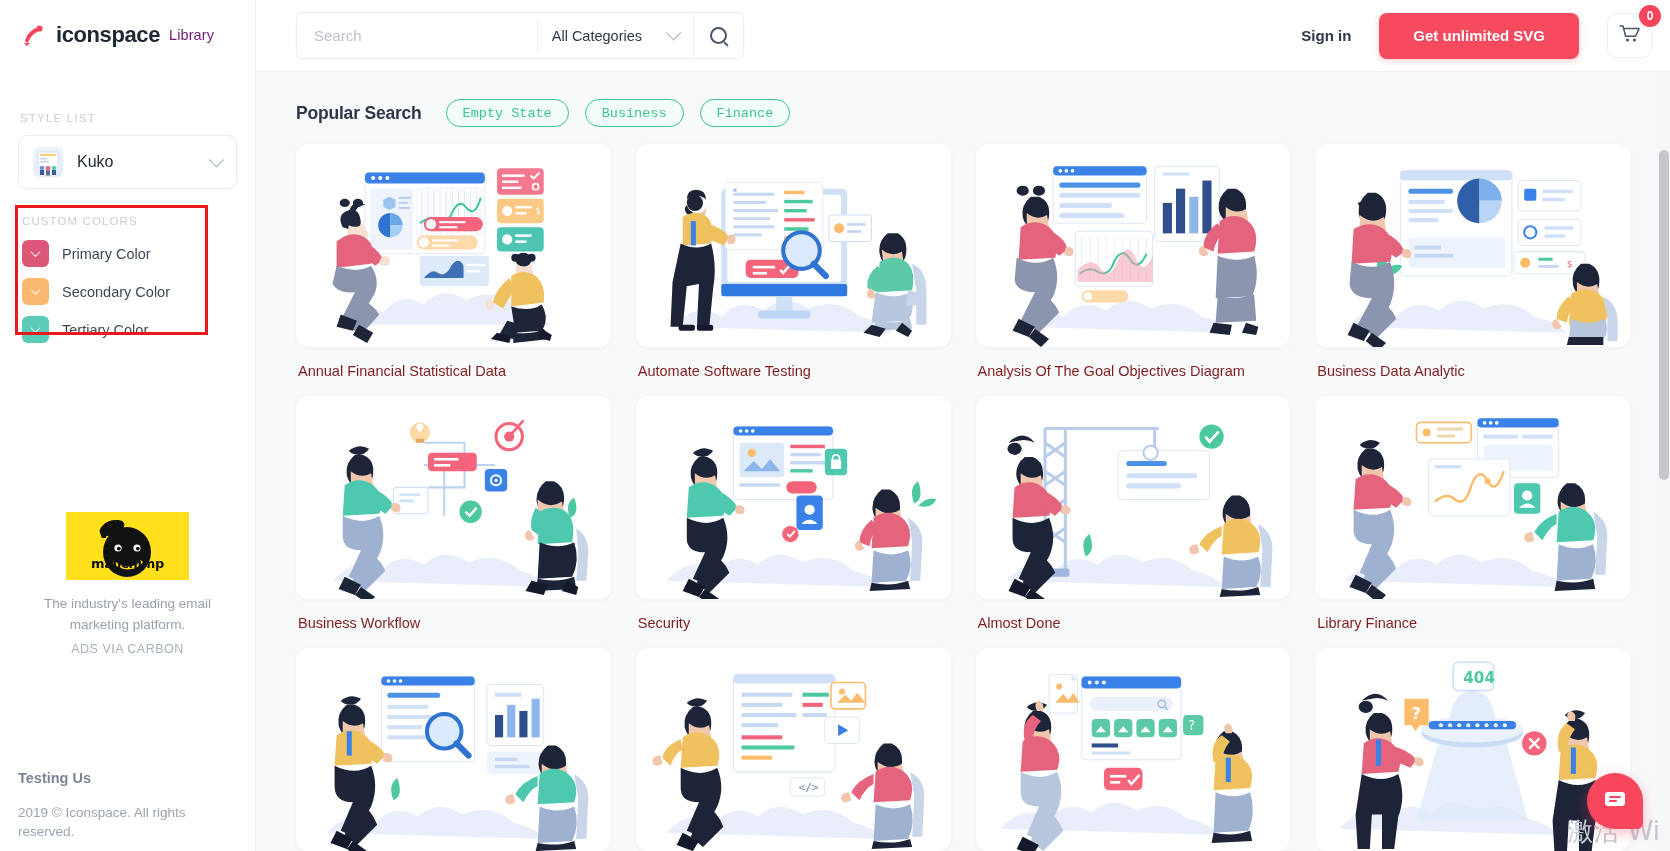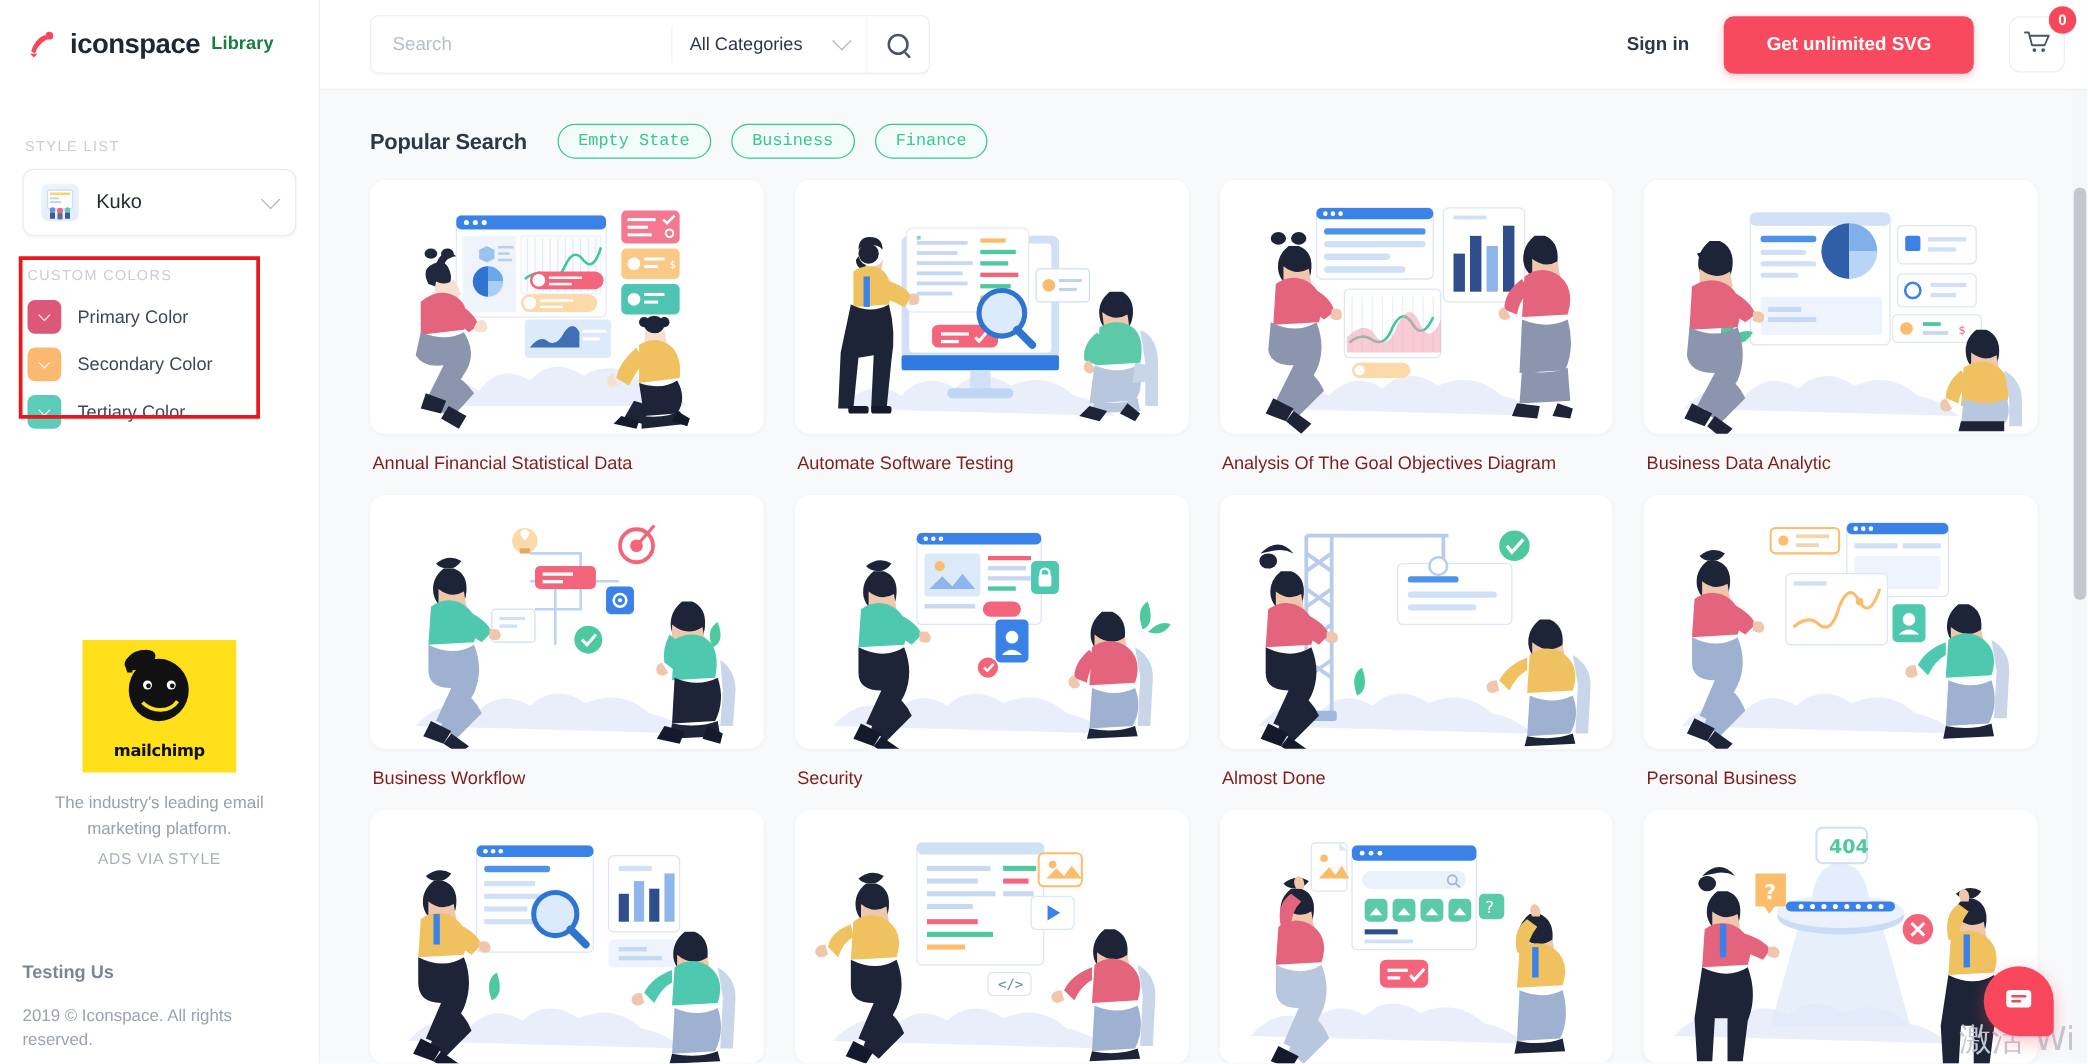--- a/index.html
+++ b/index.html
@@ -19,21 +19,21 @@
     border-right: 1px solid #eef0f4;
     position: relative;
     padding: 0 18px;
   }
   .brand { display: flex; align-items: center; gap: 9px; padding: 22px 0 0 3px; text-align: center; }
   .brand-mark { width: 26px; height: 26px; position: relative; flex: none; }
   .brand-name {
     font-size: 22px; font-weight: 700; letter-spacing: -0.4px;
     color: #1f2733;
   }
-  .brand-sub { font-size: 14.5px; color: #15803d; font-weight: 700; letter-spacing: 0.1px; }
+  .brand-sub { font-size: 14.5px; color: #701a75; font-weight: 400; letter-spacing: 0.1px; }
 
   .section-label {
     font-size: 11.5px; letter-spacing: 1.2px; color: #c8cdd6;
     font-weight: 500; margin-top: 64px; margin-bottom: 11px; padding-left: 2px;
   }
   .style-select {
     display: flex; align-items: center; gap: 14px;
     height: 54px; border: 1px solid #e9ecf1; border-radius: 9px;
     background: #fff; padding: 0 14px; position: relative;
     box-shadow: 0 1px 2px rgba(20,30,50,0.03);
@@ -68,21 +68,21 @@
   .swatch .sc {
     width: 7px; height: 7px; border-right: 1.6px solid rgba(255,255,255,.92);
     border-bottom: 1.6px solid rgba(255,255,255,.92);
     transform: rotate(45deg) translate(-1px,-1px);
   }
   .color-name { font-size: 14.5px; color: #3d4857; }
 
   
   .ad { position: absolute; left: 0; right: 0; top: 512px; text-align: center; padding: 0 18px; }
   .ad-img {
-    width: 123px; height: 106px; background: #ffe01b; margin: 0 auto;
+    width: 123px; height: 68px; background: #ffe01b; margin: 0 auto;
     position: relative; overflow: hidden;
   }
   .chimp-word { position: absolute; left: 0; right: 0; bottom: 9px; text-align: center;
     font-size: 13px; font-weight: 700; color: #111; letter-spacing: -0.3px; font-family: "DejaVu Sans", sans-serif;}
   .ad-text { font-size: 13.5px; color: #98a0ae; line-height: 21px; margin-top: 13px; }
   .ad-via { font-size: 12.5px; color: #a8b0bd; letter-spacing: 0.5px; margin-top: 7px; }
 
   .contact { position: absolute; left: 18px; top: 770px; font-size: 14.5px; font-weight: 700; color: #7c8594; }
   .copyright { position: absolute; left: 18px; right: 18px; top: 803px; font-size: 13.5px; color: #9aa3b1; line-height: 19px; }
 
@@ -247,21 +247,21 @@
           </g>
           <circle cx="52" cy="36" r="3.6" fill="#fff"></circle>
           <circle cx="71" cy="36" r="3.6" fill="#fff"></circle>
           <circle cx="52.8" cy="36.6" r="1.9" fill="#111"></circle>
           <circle cx="71.8" cy="36.6" r="1.9" fill="#111"></circle>
           <path d="M48 50 C56 58 70 58 76 49" stroke="#ffe01b" stroke-width="3" fill="none"></path>
         </svg>
         <span class="chimp-word">mailchimp</span>
       </div>
       <div class="ad-text">The industry's leading email marketing platform.</div>
-      <div class="ad-via">ADS VIA STYLE</div>
+      <div class="ad-via">ADS VIA CARBON</div>
     </div>
 
     <div class="contact">Testing Us</div>
     <div class="copyright">2019 © Iconspace. All rights reserved.</div>
   </aside>
 
   <div class="main">
 
     <header class="topbar">
       <div class="searchbox">
@@ -773,21 +773,21 @@
               <path d="M242 104 q12 10 24 2 l2 12 q-14 10-26 0z" fill="#f0c7ad"></path>
               <path d="M240 114 q14-10 28 0 q12 10 6 28 l-36 2z" fill="#4ec9b0"></path>
               <path d="M238 116 q-16 6-22 18 l8 8 q6-12 14-16z" fill="#4ec9b0"></path>
               <path d="M214 134 q-8 0-8 6 q2 7 10 2z" fill="#f0c7ad"></path>
               <path d="M240 146 q18 8 34 0 q6 18-2 34 l-34 2z" fill="#9fb1d0"></path>
               <path d="M238 182 q20 4 36-2 l2 10 -40 2z" fill="#1d2438"></path>
               <path d="M274 114 q14 8 14 24 l-2 38 -10 0 2-38z" fill="#c9d6ea"></path>
                 </g>
             </svg>
           </div>
-          <div class="card-title">Personal Business</div>
+          <div class="card-title">Library Finance</div>
         </div>
 
         <div class="card-cell">
           <div class="card">
             <svg class="ill" viewBox="0 0 310 203">
               <path d="M30 182 q24-26 48-10 q18-20 42-6 q20-18 44-2 q28-12 50 8 q20 4 32 16 z" fill="#eaeefb"></path>
               <rect x="84" y="28" width="92" height="84" rx="4" fill="#fff" stroke="#dde6f4"></rect>
               <rect x="84" y="28" width="92" height="9" rx="4" fill="#3b82e8"></rect>
               <circle cx="91" cy="32.5" r="1.8" fill="#fff"></circle>
                 <circle cx="97" cy="32.5" r="1.8" fill="#fff"></circle>

